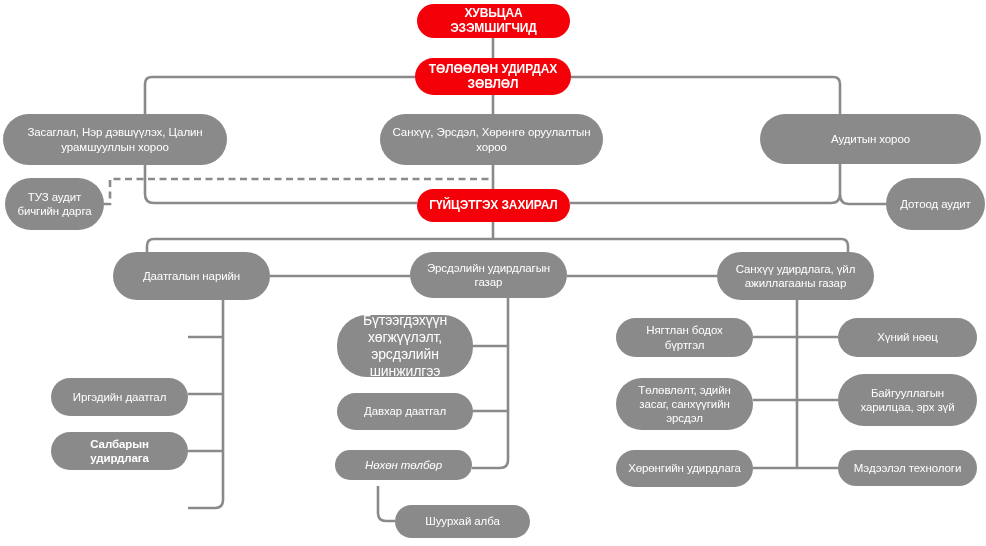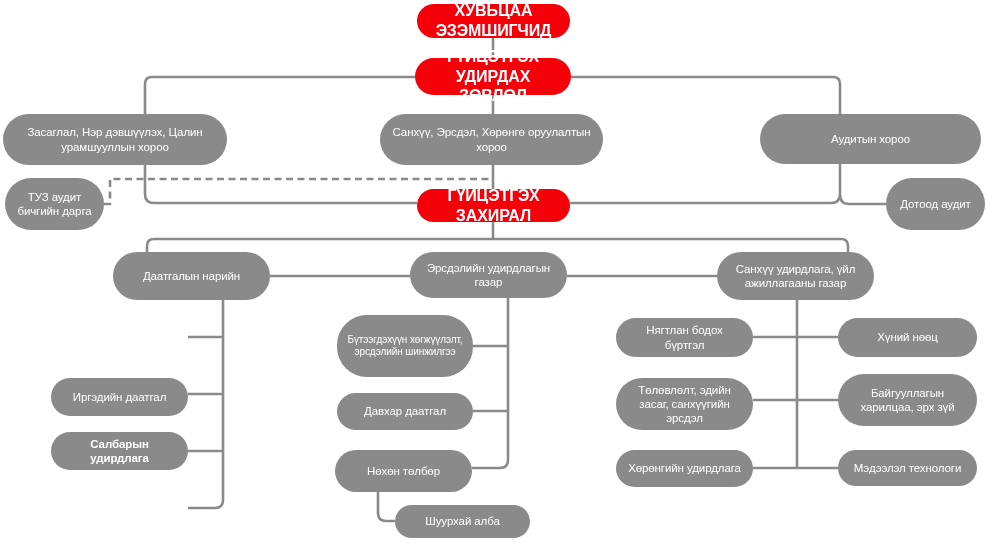--- a/index.html
+++ b/index.html
@@ -9,43 +9,43 @@
   }
   svg.connectors { position:absolute; left:0; top:0; }
   .pill {
     position:absolute; box-sizing:border-box;
     background:#8a8a8a; color:#ffffff;
     display:flex; align-items:center; justify-content:center;
     text-align:center; border-radius:999px;
     font-size:11.5px; line-height:1.22; letter-spacing:-0.1px;
     padding:2px 12px;
   }
-  .pill.red { background:#f30009; font-weight:700; font-size:16px; }
+  .pill.red { background:#f30009; font-weight:700; font-size:12px; }
   .pill.tall { border-radius:30px; }
   .pill.narrow { padding:2px 8px; }
 
   
   #n-shareholders { left:417px; top:4px;   width:153px; height:34px; }
   #n-board        { left:415px; top:58px;  width:156px; height:37px; }
   #n-ceo          { left:417px; top:189px; width:153px; height:33px; }
   #n-cg           { left:3px;   top:114px; width:224px; height:51px; }
   #n-cf           { left:380px; top:114px; width:223px; height:51px; }
   #n-ca           { left:760px; top:114px; width:221px; height:50px; }
   #n-sec          { left:5px;   top:178px; width:99px;  height:52px; }
   #n-ia           { left:886px; top:178px; width:99px;  height:52px; }
   #n-d1           { left:113px; top:252px; width:157px; height:48px; }
   #n-d2           { left:410px; top:252px; width:157px; height:46px; }
   #n-d3           { left:717px; top:252px; width:157px; height:48px; }
   #n-l1 { left:51px; top:318px; width:137px; height:39px; }
   #n-l2 { left:51px; top:378px; width:137px; height:38px; }
   #n-l3 { left:51px; top:432px; width:137px; height:38px;font-weight:bold; }
   #n-l4 { left:51px; top:489px; width:137px; height:38px; }
-  #n-m1 { left:337px; top:315px; width:136px; height:62px; font-size:10px; }
+  #n-m1 { left:337px; top:315px; width:136px; height:62px; font-size:14px; }
   #n-m2 { left:337px; top:393px; width:136px; height:37px; }
-  #n-m3 { left:335px; top:450px; width:137px; height:42px; }
+  #n-m3 { left:335px; top:450px; width:137px; height:30px;font-style:italic; }
   #n-m4 { left:395px; top:505px; width:135px; height:33px; }
   #n-r1 { left:616px; top:318px; width:137px; height:39px; }
   #n-r2 { left:616px; top:378px; width:137px; height:52px; }
   #n-r3 { left:616px; top:450px; width:137px; height:37px; }
   #n-s1 { left:838px; top:318px; width:139px; height:39px; }
   #n-s2 { left:838px; top:374px; width:139px; height:52px; }
   #n-s3 { left:838px; top:450px; width:139px; height:36px; }
 </style>
 </head>
 <body>
@@ -66,21 +66,21 @@
     <path d="M270 276 H410 M567 276 H717"></path>
 
     <path d="M223 300 V500 Q223 508 215 508 H188 M188 337 H223 M188 394 H223 M188 451 H223"></path>
 
     <path d="M508 298 V460 Q508 468 500 468 H472 M473 346 H508 M473 411 H508 M378 486 V513 Q378 521 386 521 H395"></path>
 
     <path d="M797 300 V468 M753 337 H838 M753 400 H838 M753 468 H838"></path>
   </svg>
 
   <div class="pill red" id="n-shareholders">ХУВЬЦАА ЭЗЭМШИГЧИД</div>
-  <div class="pill red" id="n-board">ГҮЙЦЭТГЭХ УДИРДАХ ЗӨВЛӨЛ</div>
+  <div class="pill red" id="n-board">ТӨЛӨӨЛӨН УДИРДАХ ЗӨВЛӨЛ</div>
 
   <div class="pill tall" id="n-cg">Засаглал, Нэр дэвшүүлэх, Цалин урамшууллын хороо</div>
   <div class="pill tall" id="n-cf">Санхүү, Эрсдэл, Хөрөнгө оруулалтын хороо</div>
   <div class="pill tall" id="n-ca">Аудитын хороо</div>
 
   <div class="pill narrow" id="n-sec">ТУЗ аудит бичгийн дарга</div>
   <div class="pill red" id="n-ceo">ГҮЙЦЭТГЭХ ЗАХИРАЛ</div>
   <div class="pill narrow" id="n-ia">Дотоод аудит</div>
 
   <div class="pill" id="n-d1">Даатгалын нарийн</div>

